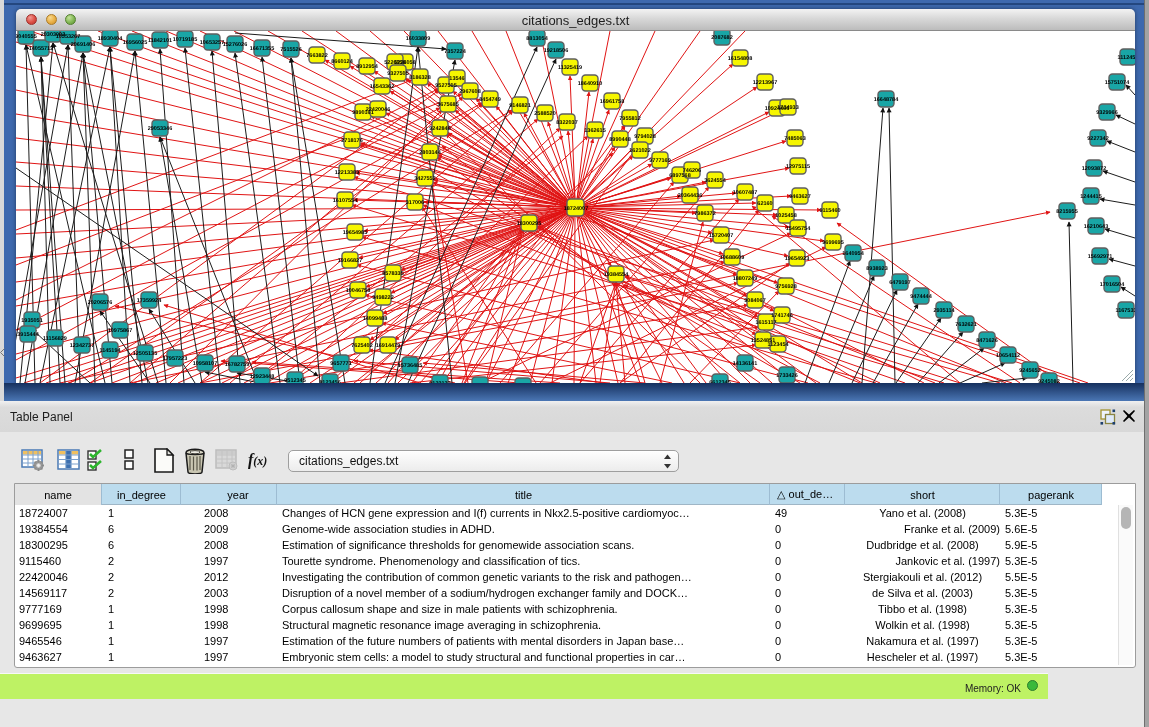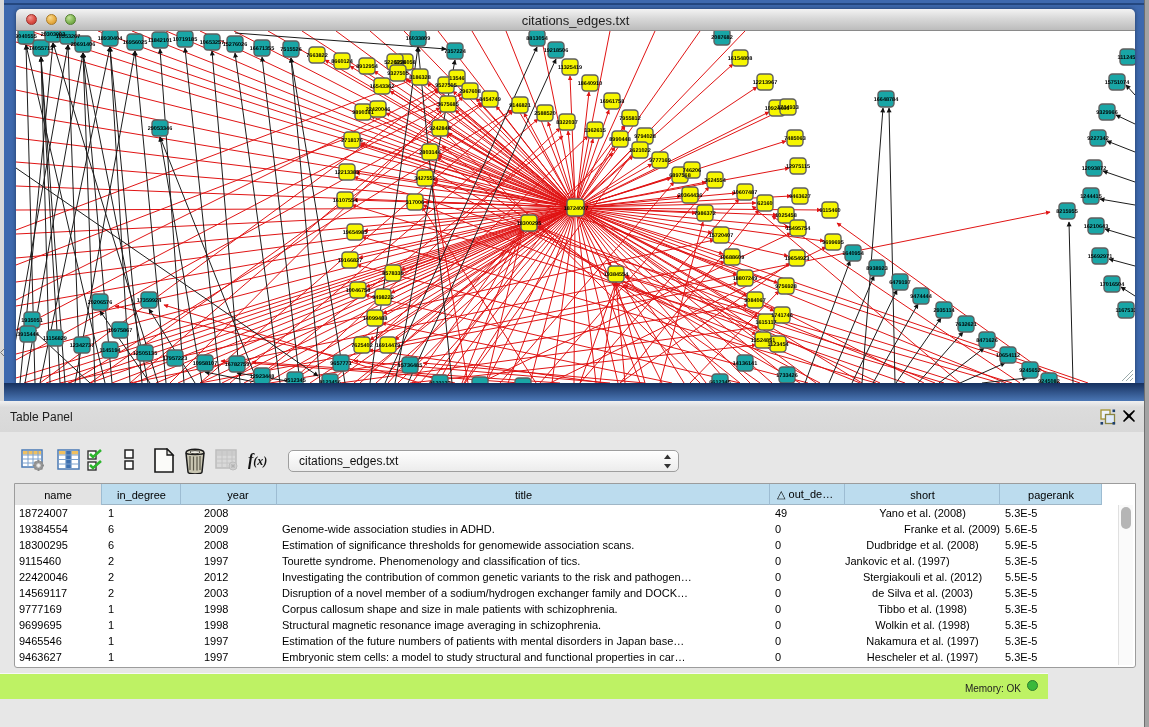--- a/index.html
+++ b/index.html
@@ -718,20 +718,21 @@
  <div class="hc" style="left:185px;width:77px">year</div>
  <div class="hc" style="left:263px;width:492px">title</div>
  <div class="hc" style="left:756px;width:74px;justify-content:flex-start;padding-left:6px">△ out_de…</div>
  <div class="hc" style="left:831px;width:154px">short</div>
  <div class="hc" style="left:986px;width:101px">pagerank</div>
 </div>
 <div class="trow" style="top:506px">
 <span style="left:19px">18724007</span>
     <span style="left:108px">1</span>
     <span style="left:204px">2008</span>
+<span style="left:282px">Changes of HCN gene expression and I(f) currents in Nkx2.5-positive cardiomyoc…</span>
     <span style="left:775px">49</span>
 <span style="left:845px;width:155px;text-align:center">Yano et al. (2008)</span>
     <span style="left:1005px">5.3E-5</span>
   </div>
 <div class="trow" style="top:522px">
 <span style="left:19px">19384554</span>
     <span style="left:108px">6</span>
     <span style="left:204px">2009</span>
 <span style="left:282px">Genome-wide association studies in ADHD.</span>
     <span style="left:775px">0</span>
@@ -746,21 +747,21 @@
     <span style="left:775px">0</span>
 <span style="left:845px;width:155px;text-align:center">Dudbridge et al. (2008)</span>
     <span style="left:1005px">5.9E-5</span>
   </div>
 <div class="trow" style="top:554px">
 <span style="left:19px">9115460</span>
     <span style="left:108px">2</span>
     <span style="left:204px">1997</span>
 <span style="left:282px">Tourette syndrome. Phenomenology and classification of tics.</span>
     <span style="left:775px">0</span>
-<span style="left:845px;width:155px;text-align:left">Jankovic et al. (1997)</span>
+<span style="left:845px;width:155px;text-align:right">Jankovic et al. (1997)</span>
     <span style="left:1005px">5.3E-5</span>
   </div>
 <div class="trow" style="top:570px">
 <span style="left:19px">22420046</span>
     <span style="left:108px">2</span>
     <span style="left:204px">2012</span>
 <span style="left:282px">Investigating the contribution of common genetic variants to the risk and pathogen…</span>
     <span style="left:775px">0</span>
 <span style="left:845px;width:155px;text-align:center">Stergiakouli et al. (2012)</span>
     <span style="left:1005px">5.5E-5</span>

